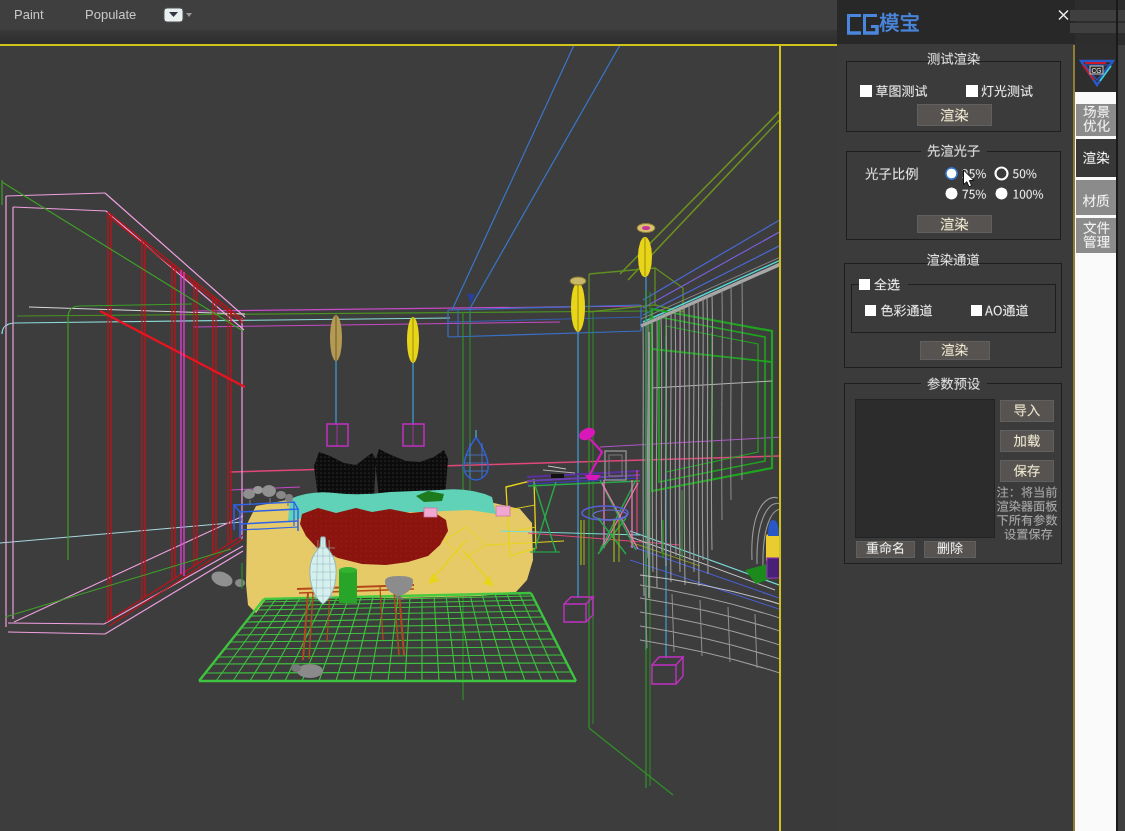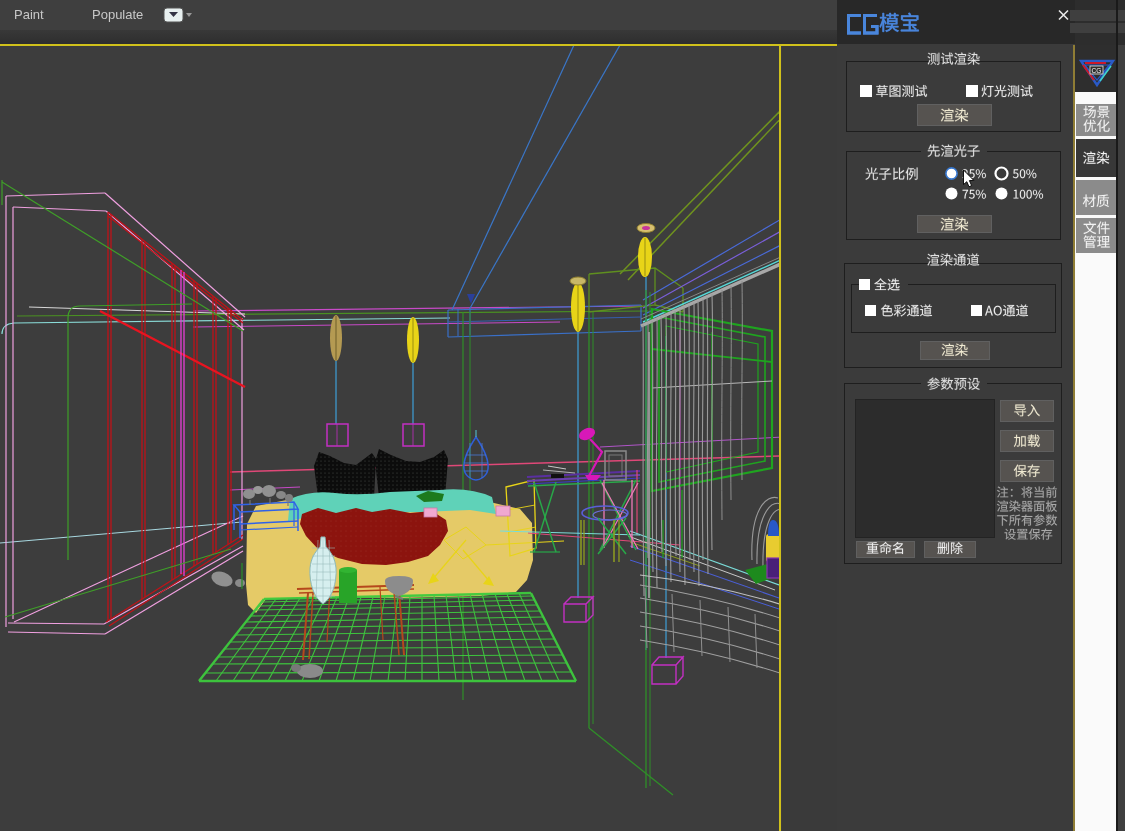--- a/index.html
+++ b/index.html
@@ -20,21 +20,21 @@
 #yline{left:1073px;top:45px;width:2px;height:786px;background:#8f7d35}
 #redge{left:1116px;top:0;width:2px;height:831px;background:#1a1a1a}
 #redge2{left:1118px;top:45px;width:7px;height:786px;background:#3f3f3f}
 .tab{position:absolute;left:1076px;width:40px;background:#8b8b8b}
 #ytop{left:0;top:44px;width:837px;height:2px;background:#d0c11b}
 #yright{left:779px;top:44px;width:2px;height:787px;background:#d0c11b}
 svg.ov{position:absolute;left:0;top:0}
 </style></head><body>
 <div id="bar1" class="abs">
     <span style="left:14px">Paint</span>
-    <span style="left:92px">Populate</span>
+    <span style="left:85px">Populate</span>
   </div>
 <div id="bar2" class="abs"></div>
 <div id="vp" class="abs"></div>
 <div id="gap" class="abs"></div>
 <div id="ptop" class="abs"></div>
 <div id="pbody" class="abs"></div>
 <div class="grp" style="left:846px;top:61px;width:215px;height:71px"></div>
 <div class="grp" style="left:846px;top:151px;width:215px;height:89px"></div>
 <div class="grp" style="left:844px;top:263px;width:218px;height:105px"></div>
 <div class="grp" style="left:851px;top:284px;width:205px;height:49px"></div>

